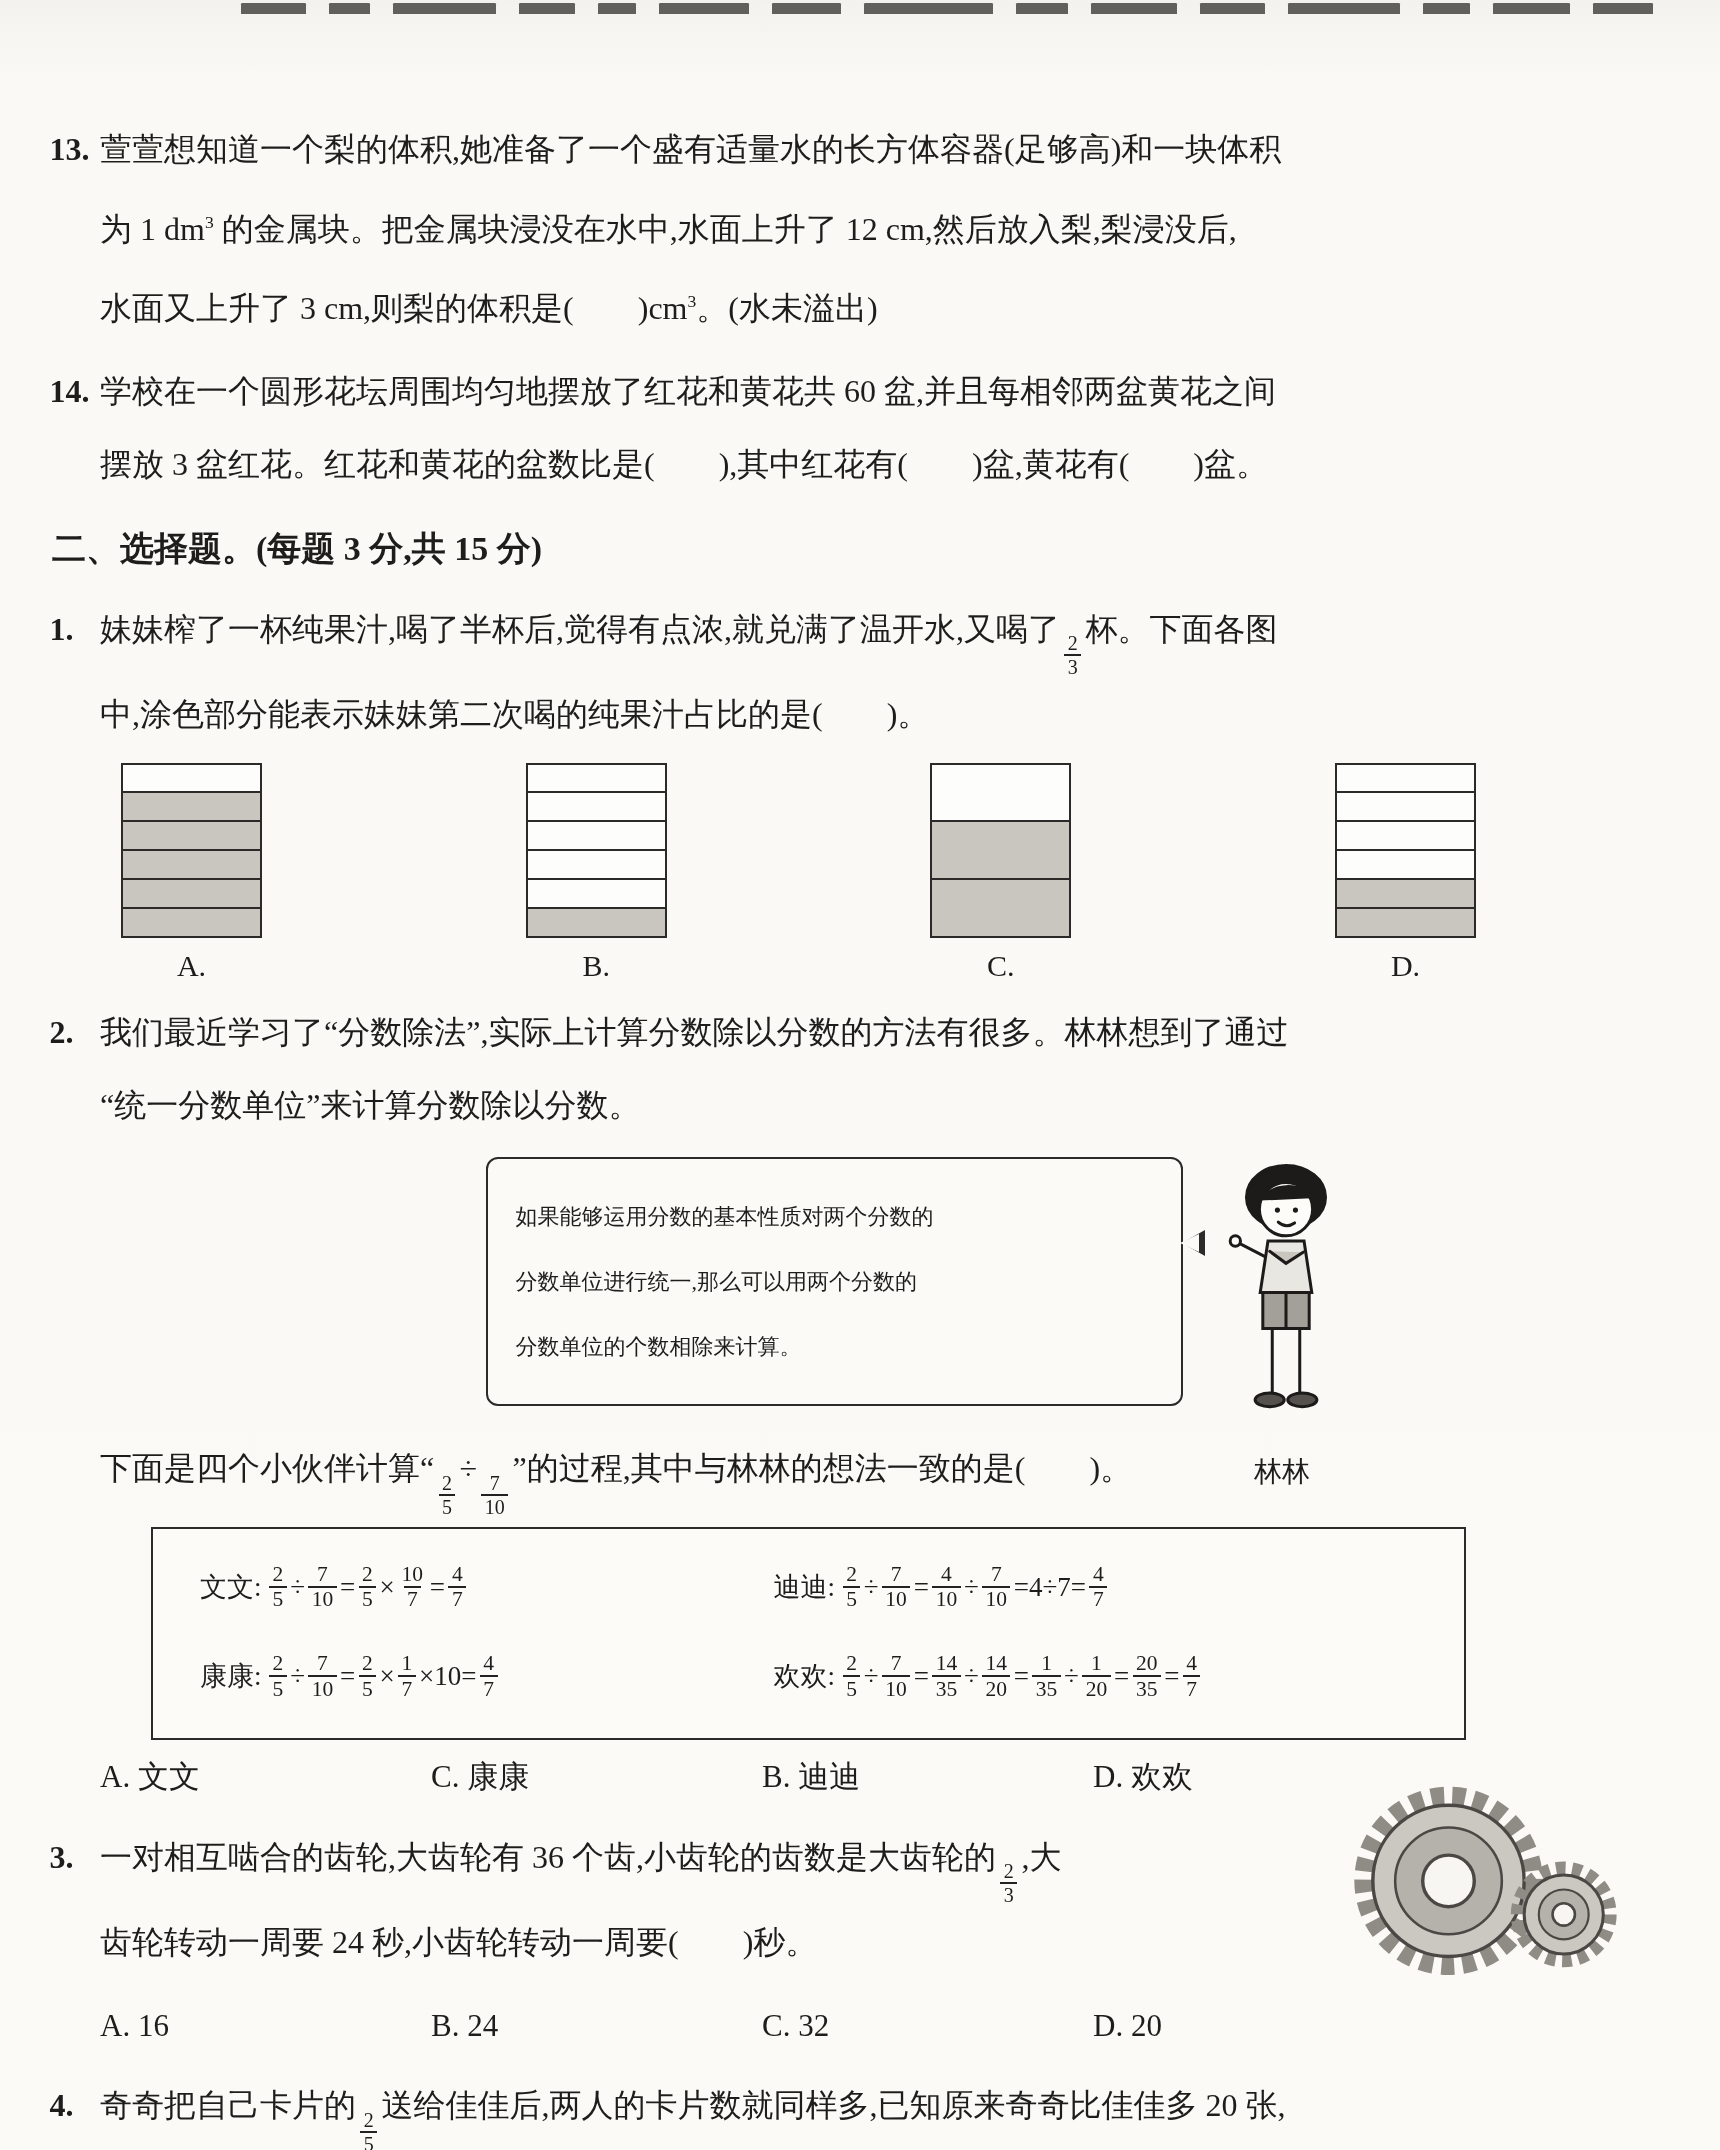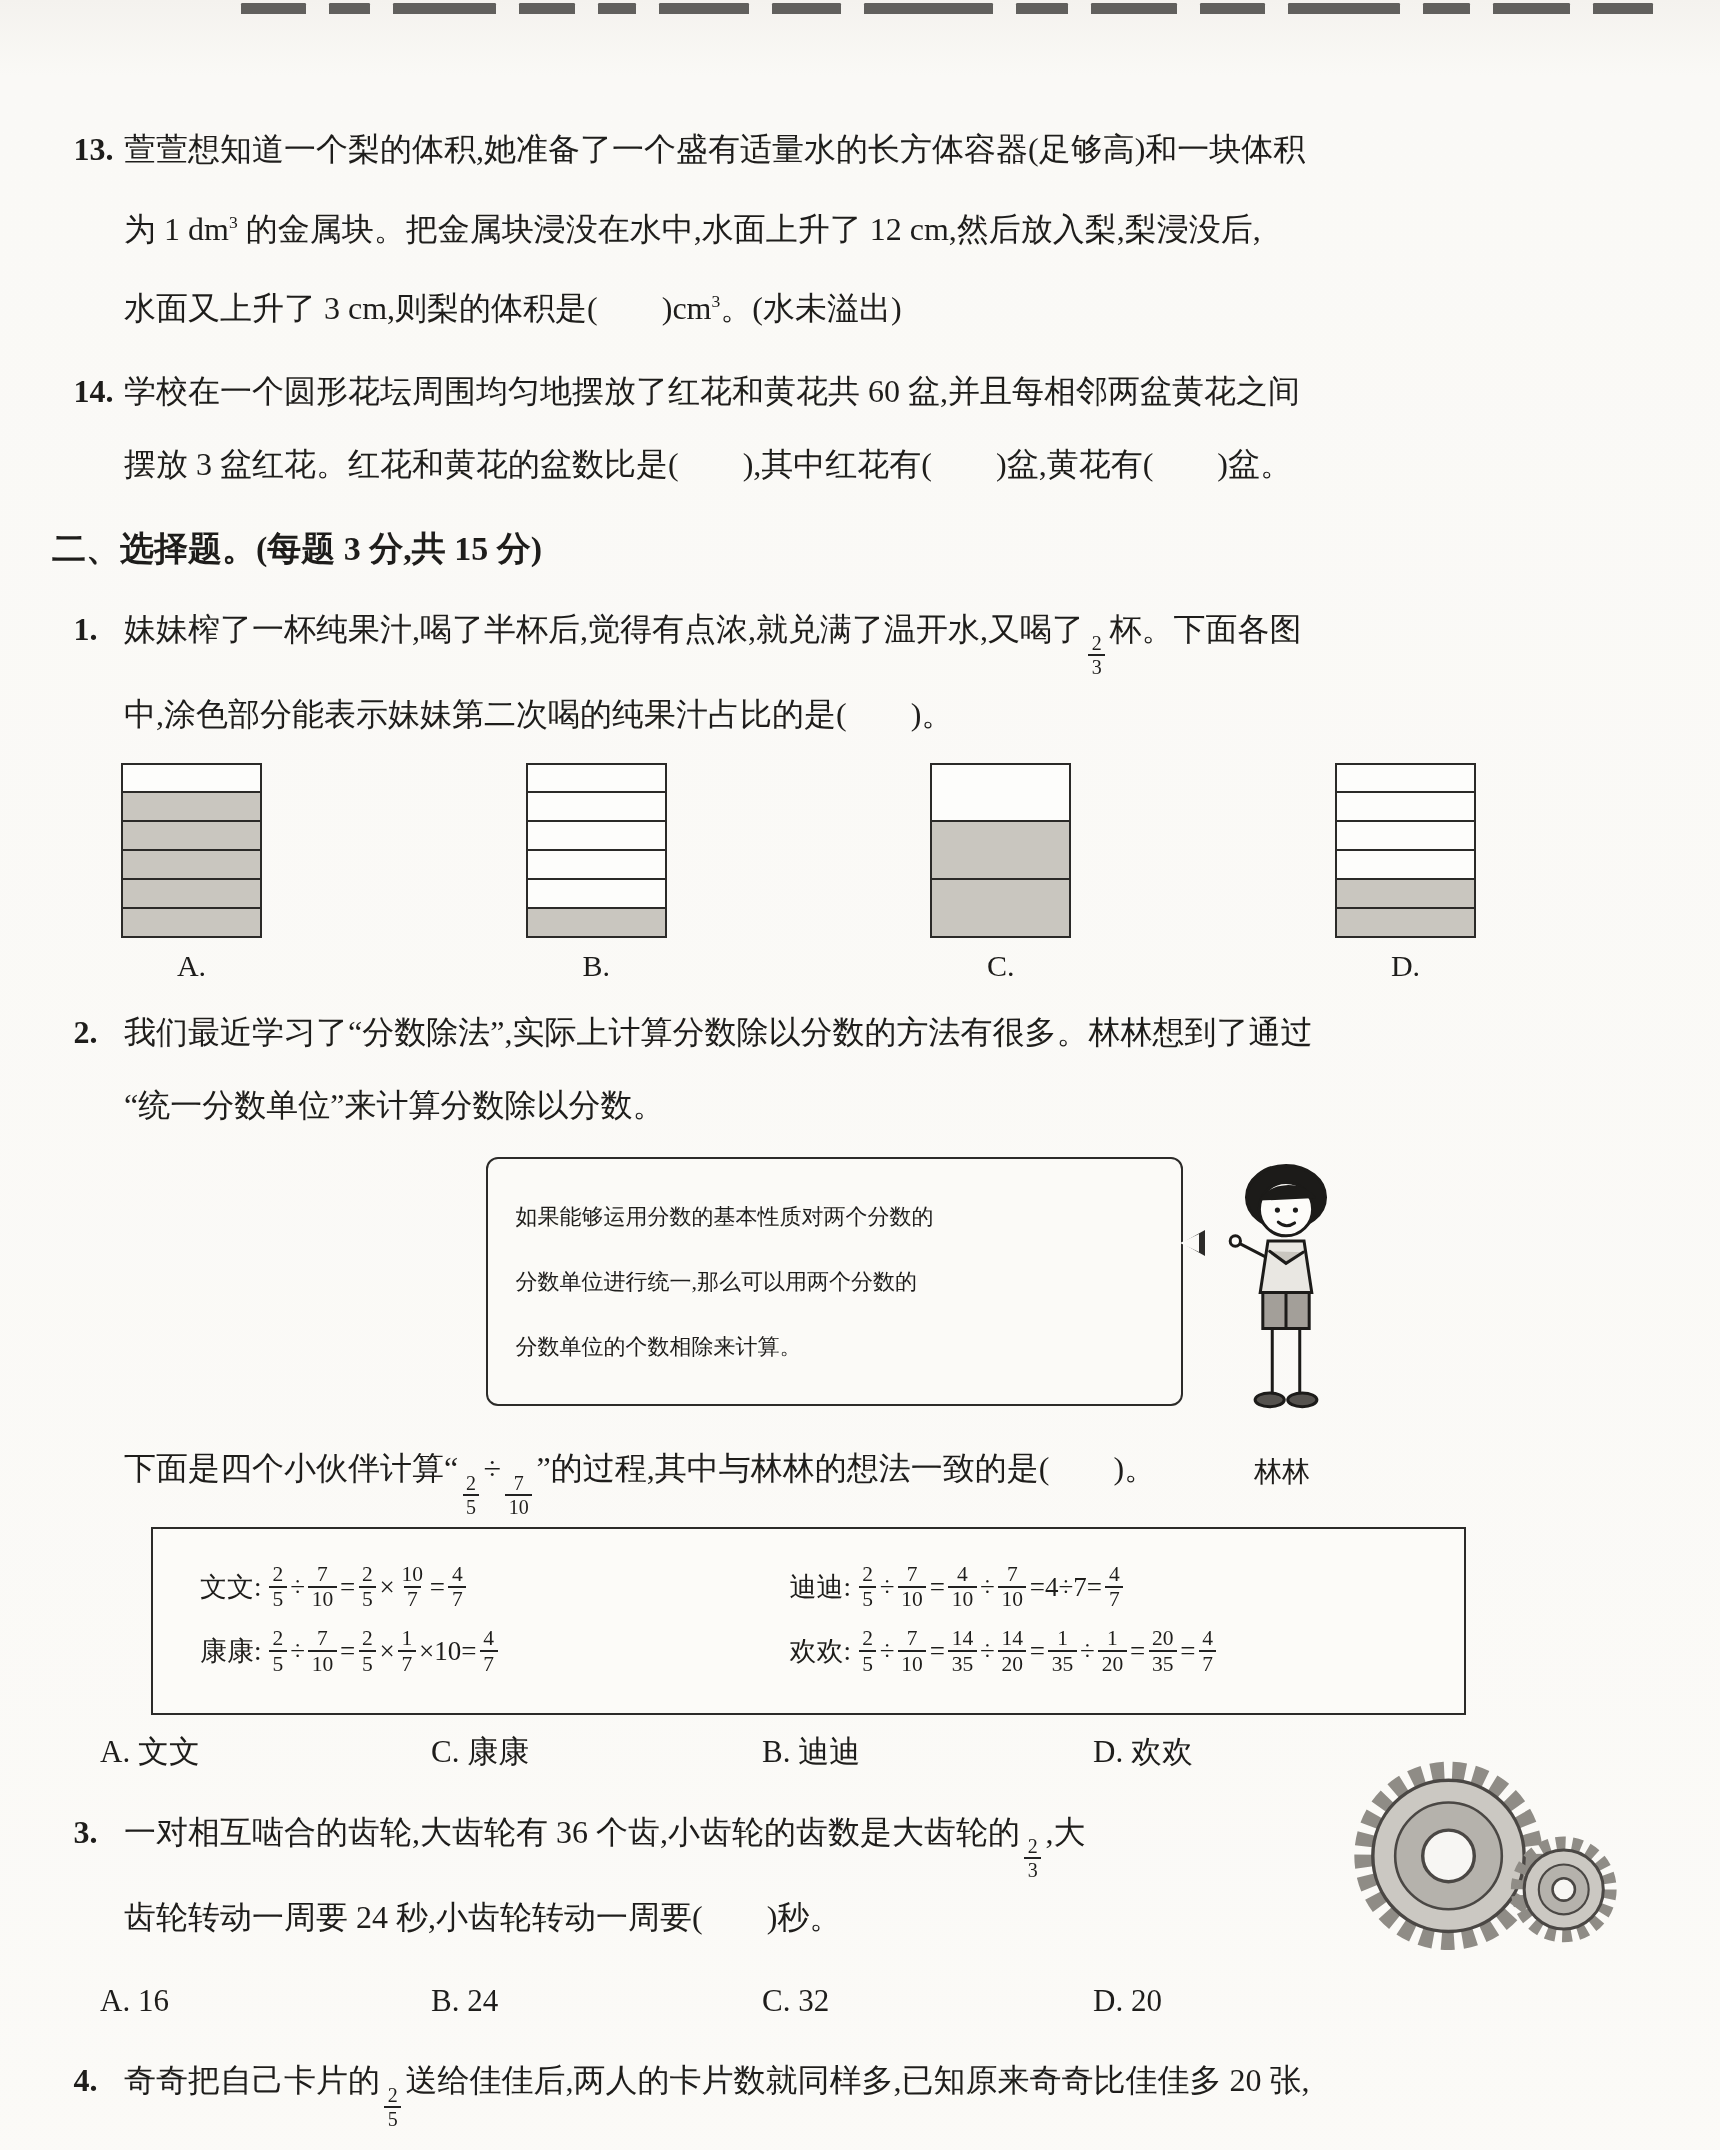--- a/index.html
+++ b/index.html
@@ -8,21 +8,21 @@
     width:1720px;height:2527px;
     margin:0 auto;
     background:linear-gradient(180deg,#f4f2ee 0%,#faf9f6 3%,#fbfaf7 97%,#f3f1ec 100%);
     overflow:hidden;
     font-family:"Liberation Serif","DejaVu Serif",serif;
     color:#1e1d1b;
   }
   #top-clip{display:flex;gap:23px;padding:2.6px 0 0 241px;height:11.2px;overflow:hidden;}
   #top-clip .frag{height:14.6px;background:#41403d;border-radius:1.3px;opacity:.82;}
   #content{padding:99px 52px 0 52px;}
-  .q{position:relative;padding-left:48px;font-size:32px;line-height:73px;margin-bottom:9.5px;margin-left:24px;}
+  .q{position:relative;padding-left:48px;font-size:32px;line-height:73px;margin-bottom:9.5px;}
   .qnum{position:absolute;left:-2.6px;top:0;font-weight:bold;}
   .qline{white-space:nowrap;}
   .sec-header{font-size:34px;font-weight:bold;line-height:77px;margin:3.4px 0 6px 0;}
   .frac{display:inline-flex;flex-direction:column;align-items:center;vertical-align:-0.52em;
         line-height:1.05;font-size:20px;margin:0 4.3px;}
   .frac .den{border-top:2.2px solid #222;padding:0.9px 3.4px 0 3.4px;}
   .frac .num{padding:0 3.4px;}
   sup{font-size:55%;vertical-align:super;}
   
   .bars{display:flex;justify-content:space-between;width:1355px;padding-left:69px;
@@ -38,21 +38,21 @@
   .bubble{border:2.6px solid #2c2b29;border-radius:12px;padding:25px 27.5px;font-size:22px;line-height:65px;background:#fbfaf7;}
   .tri-o{position:absolute;right:-22.4px;top:73px;width:0;height:0;
          border-left:23px solid #2c2b29;border-top:13px solid transparent;border-bottom:13px solid transparent;transform:scaleX(-1);}
   .tri-i{position:absolute;right:-16.3px;top:77px;width:0;height:0;
          border-left:19px solid #fbfaf7;border-top:9.5px solid transparent;border-bottom:9.5px solid transparent;transform:scaleX(-1);}
   .boy{position:absolute;right:-176px;top:-8.6px;}
   .boy-label{position:absolute;right:-172px;top:296px;width:146px;text-align:center;font-size:28px;}
   
   .fbox{border:2.6px solid #2c2b29;width:1247px;margin-left:99px;
         display:grid;grid-template-columns:46% 54%;row-gap:41px;
-        padding:34px 17px 38px 47px;font-size:27px;background:#fcfbf8;gap:16px;}
+        padding:34px 17px 38px 47px;font-size:27px;background:#fcfbf8;}
   .fentry{white-space:nowrap;display:flex;align-items:center;}
   .fentry .frac{font-size:21.5px;margin:0 3.4px;vertical-align:middle;}
   .fname{margin-right:4.3px;}
   
   .options-row{display:flex;padding-left:48px;font-size:31px;line-height:73px;margin-bottom:7.7px;}
   .options-row .opt{width:331px;}
   .options-row .opt:last-child{width:auto;}
   
   .gears{position:absolute;right:26px;top:-52px;z-index:0;}
   .q.has-gear{z-index:1;}

